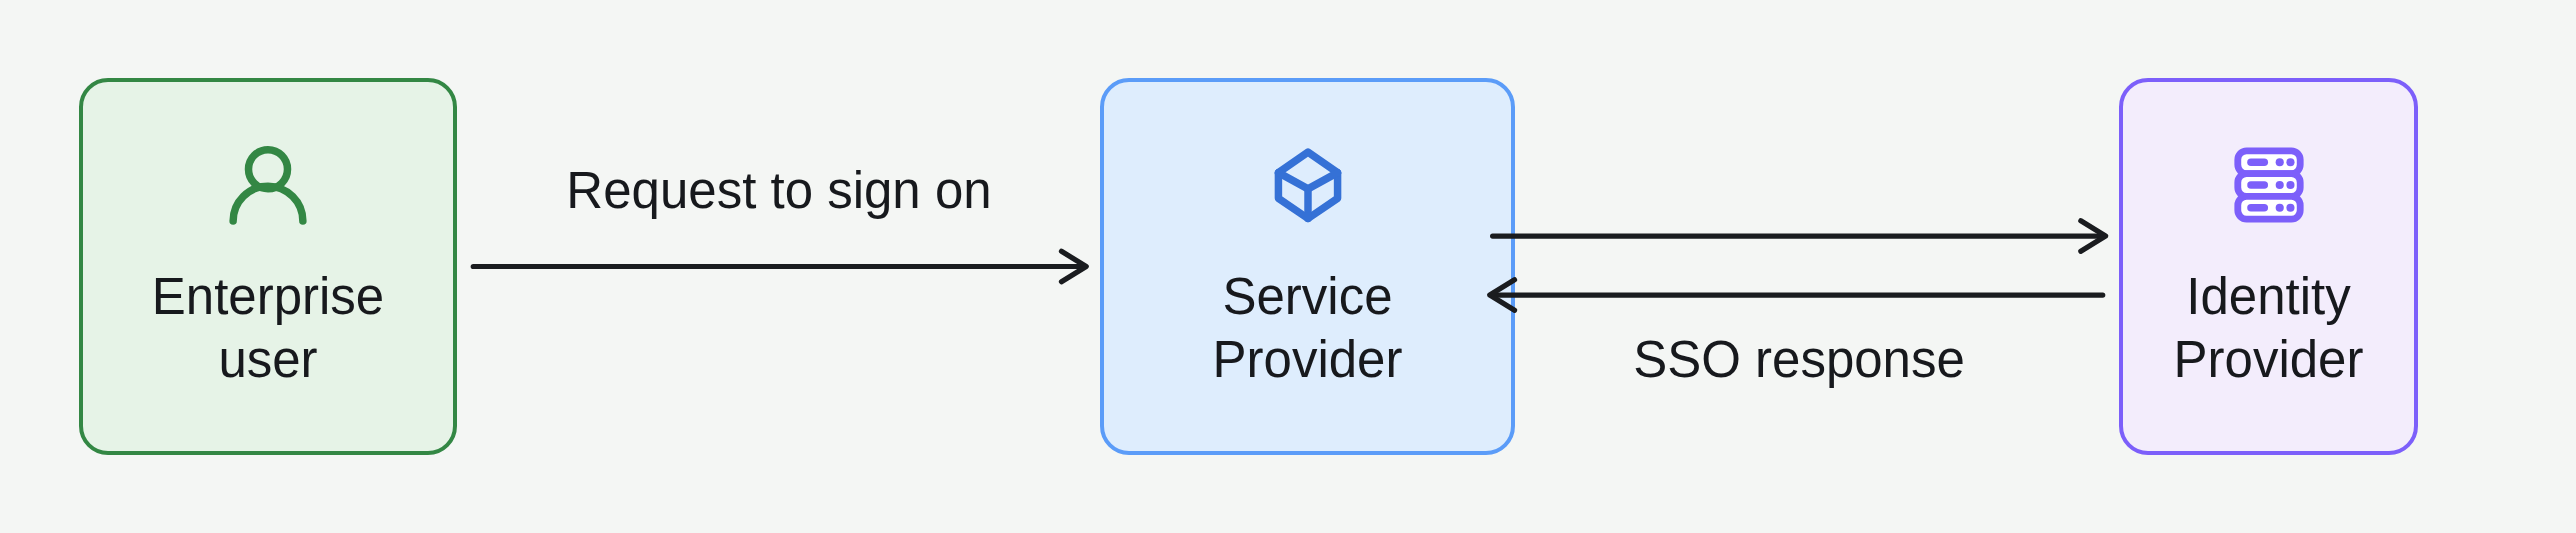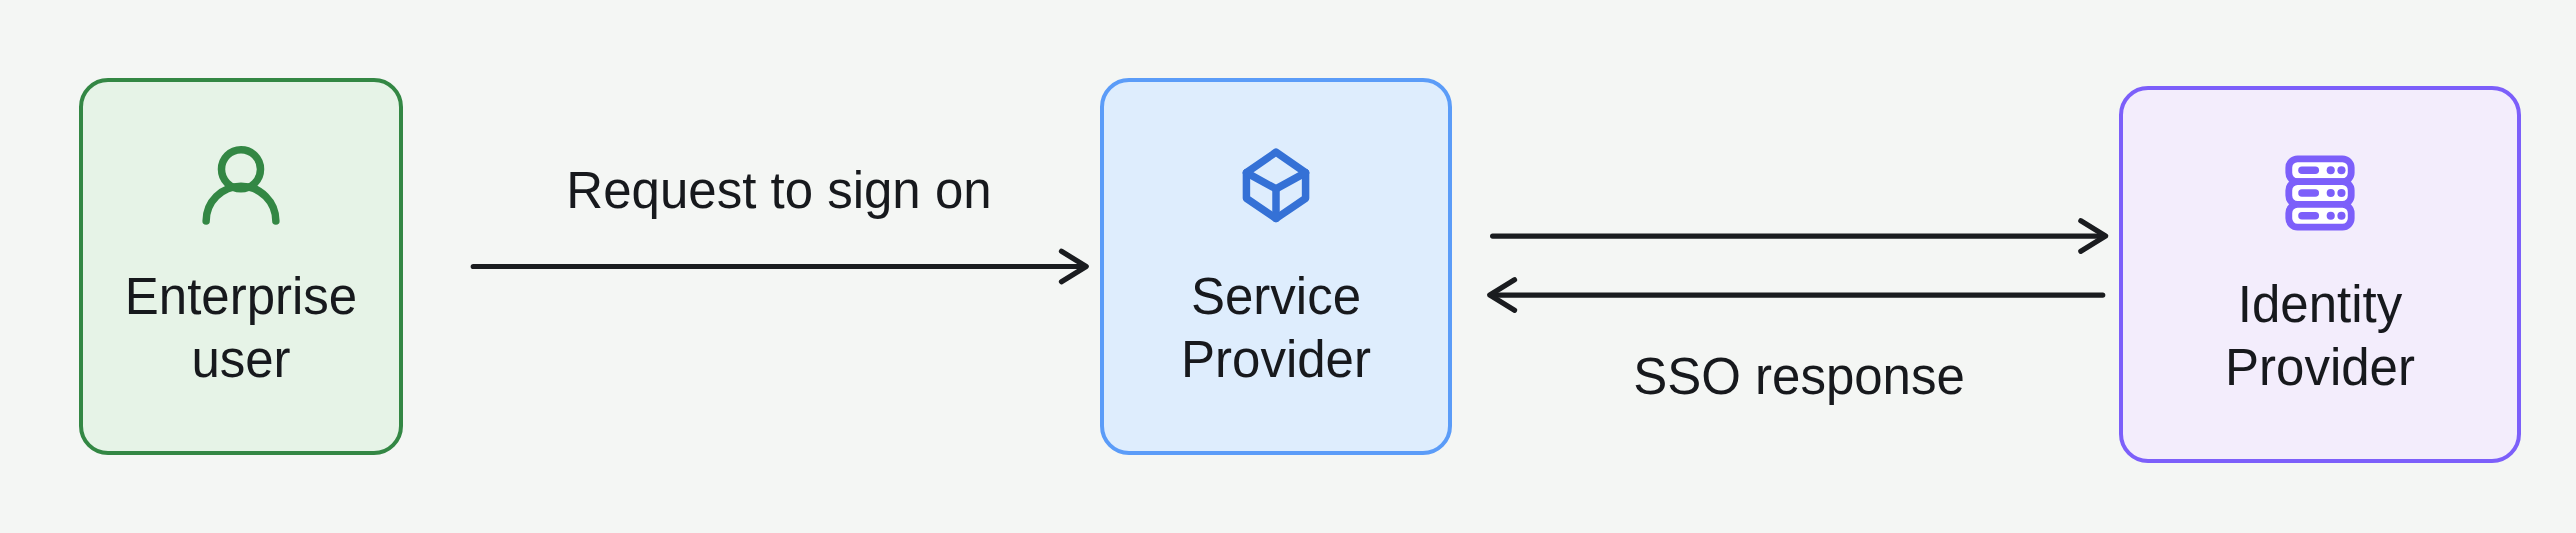--- a/index.html
+++ b/index.html
@@ -11,33 +11,33 @@
   .canvas {
     position: relative;
     width: 2576px;
     height: 533px;
     background: #f4f6f4;
     overflow: hidden;
   }
   .node {
     position: absolute;
     top: 78px;
-    width: 324px;
+    width: 378px;
     height: 377px;
     box-sizing: border-box;
     border: 4.8px solid #888;
     border-radius: 29px;
     display: flex;
     flex-direction: column;
     align-items: center;
     padding-top: 59px;
   }
   .node-enterprise-user { left: 79px; }
-  .node-service-provider { left: 1100px; width: 352px; }
-  .node-identity-provider { left: 2119px; width: 402px; margin-top: 8px; }
+  .node-service-provider { left: 1100px; width: 415px; }
+  .node-identity-provider { left: 2119px; width: 299px; }
   .node .iconwrap {
     height: 88px;
     display: flex;
     align-items: center;
     justify-content: center;
   }
   .node .label {
     margin-top: 36px;
     width: 324px;
     text-align: center;
@@ -126,15 +126,15 @@
       <path d="M1567 248 H2207"></path>
       <path d="M2185 232 L2211 248 L2185 264"></path>
     </g>
     <g>
       <path d="M2208 310 H1568"></path>
       <path d="M1590 294 L1564 310 L1590 326"></path>
     </g>
   </svg>
 
   <span class="edge-label edge-label-request" style="color: rgb(23, 25, 29);">Request to sign on</span>
-  <span class="edge-label edge-label-sso-response" style="color: rgb(23, 25, 29); margin-top: 17px;">SSO response</span>
+  <span class="edge-label edge-label-sso-response" style="color: rgb(23, 25, 29);">SSO response</span>
 </div>
 
 
 </body></html>

